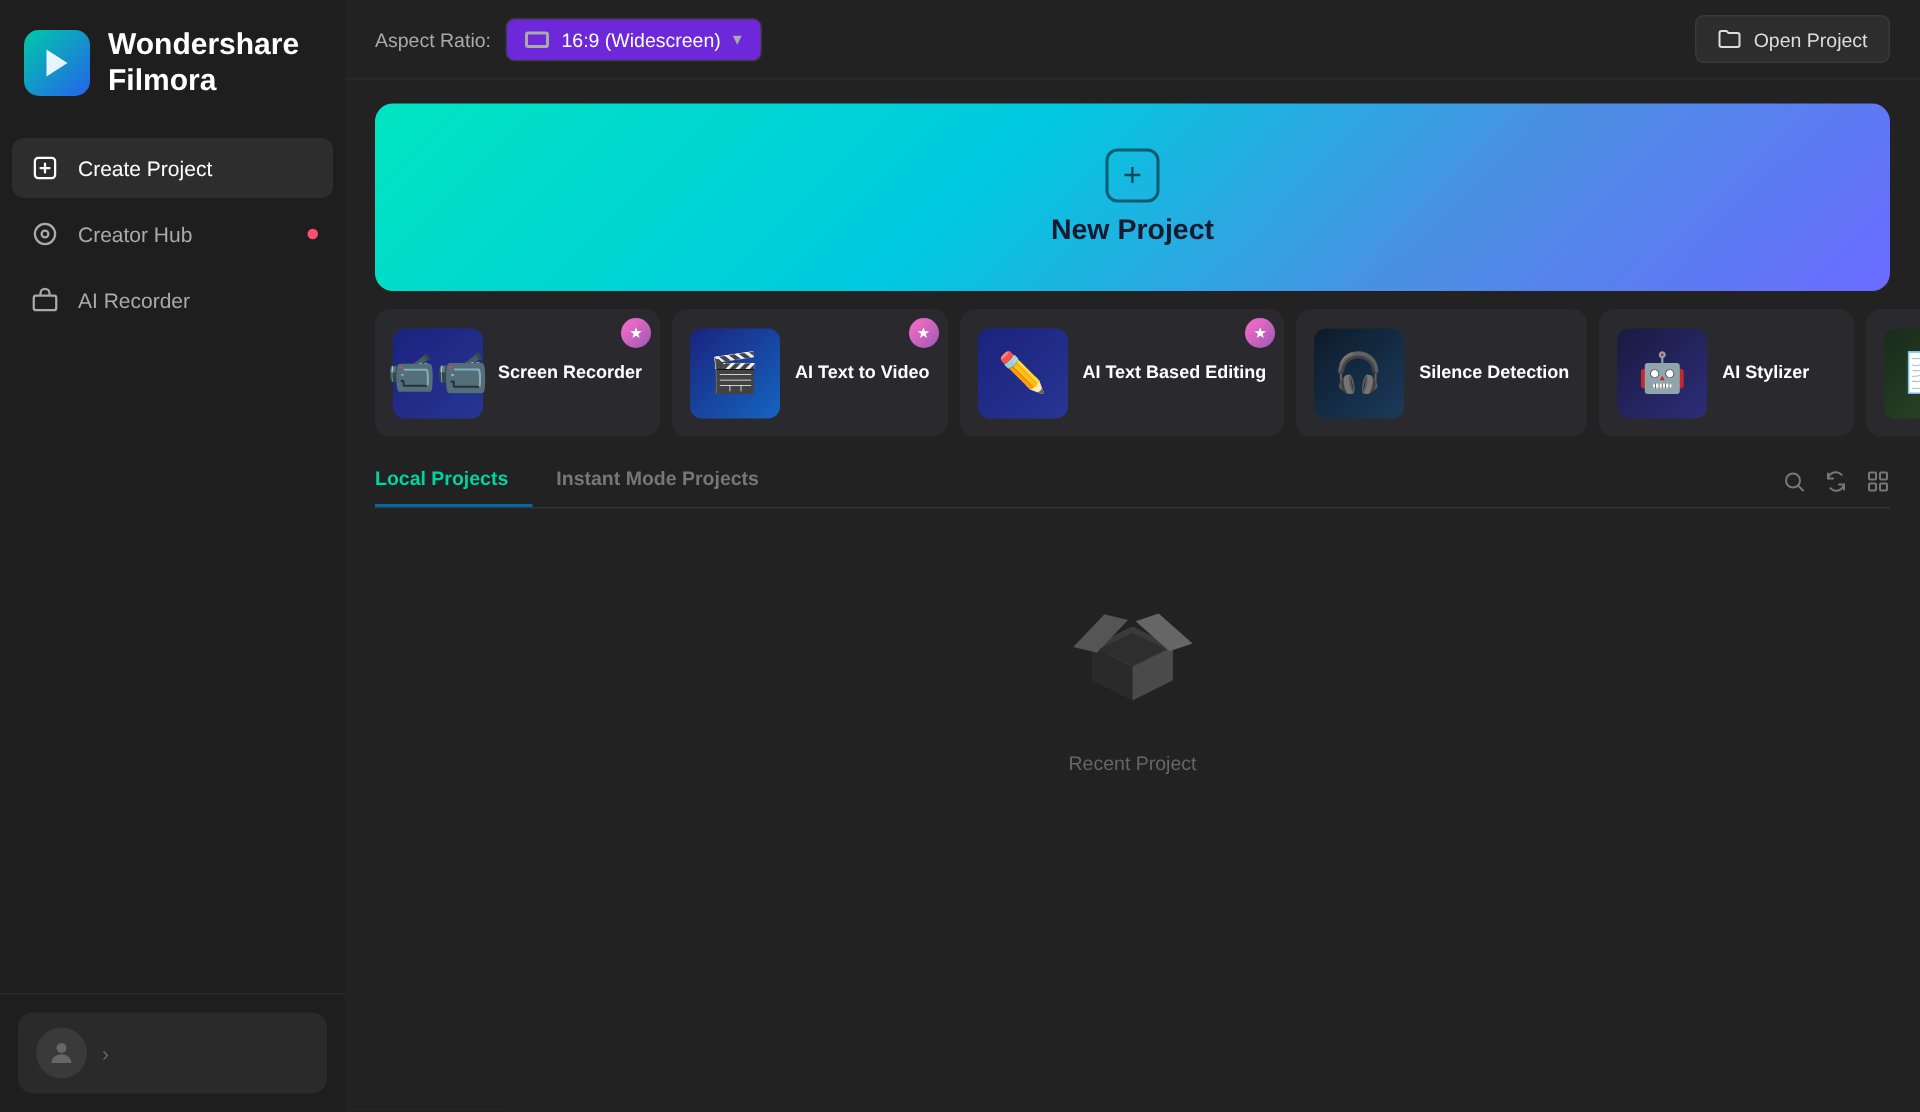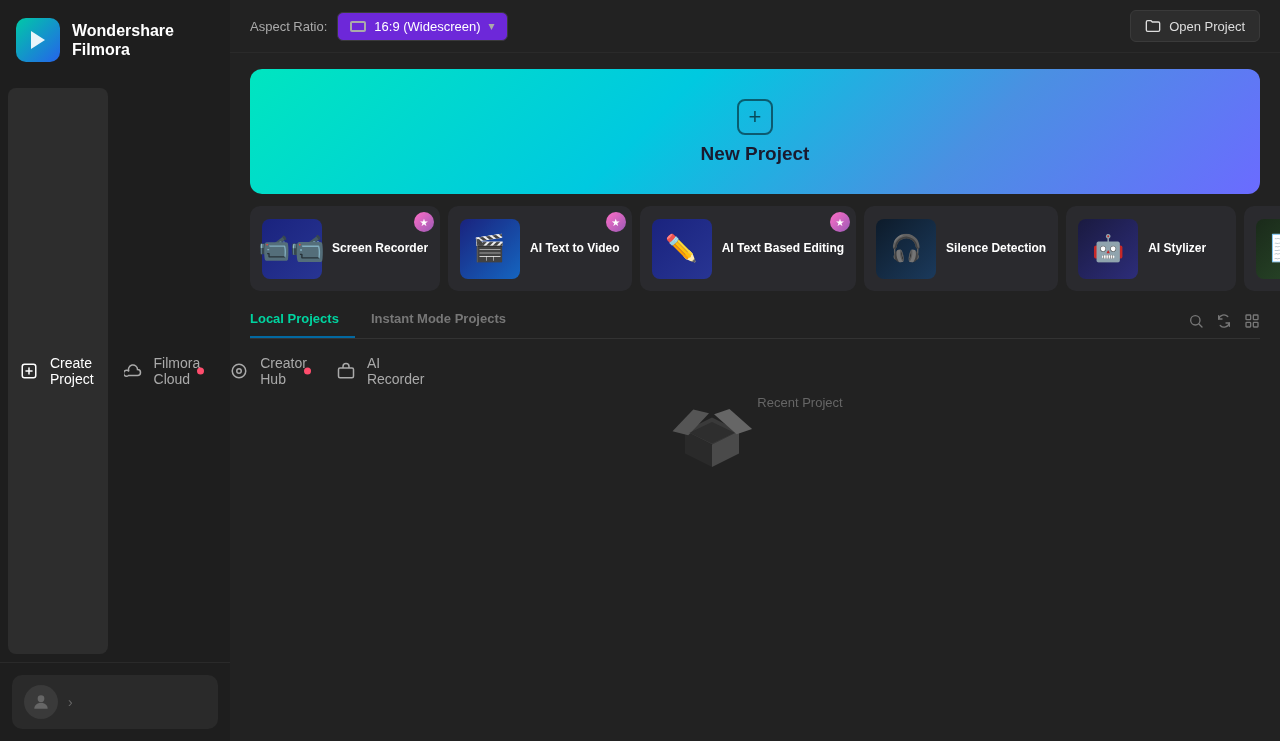--- a/index.html
+++ b/index.html
@@ -39,29 +39,29 @@
       align-items: center;
       justify-content: center;
     }
 
     .logo-icon svg {
       width: 24px;
       height: 24px;
     }
 
     .logo-text {
-      font-size: 16px;
+      font-size: 20px;
       font-weight: 700;
       line-height: 1.2;
       color: #fff;
     }
 
     .sidebar-nav {
       display: flex;
-      flex-direction: row;
+      flex-direction: column;
       gap: 4px;
       padding: 8px;
       flex: 1;
     }
 
     .nav-item {
       display: flex;
       align-items: center;
       gap: 12px;
       padding: 10px 12px;
@@ -347,21 +347,22 @@
       color: #777;
       cursor: pointer;
       font-size: 16px;
       display: flex;
       align-items: center;
     }
 
     
     .empty-state {
       display: flex;
-      align-items: flex-start;
+      flex-direction: column;
+      align-items: center;
       justify-content: center;
       padding: 40px 0;
     }
 
     .empty-box {
       width: 90px;
       height: 90px;
       margin-bottom: 16px;
     }
 
@@ -458,29 +459,20 @@
     <div class="nav-item active">
       <span class="nav-icon">
         <svg width="18" height="18" viewBox="0 0 24 24" fill="none">
           <rect x="3" y="3" width="18" height="18" rx="3" stroke="#fff" stroke-width="2"></rect>
           <path d="M12 8v8M8 12h8" stroke="#fff" stroke-width="2" stroke-linecap="round"></path>
         </svg>
       </span>
       <span>Create Project</span>
     </div>
 
-    <div class="nav-item">
-      <span class="nav-icon">
-        <svg width="18" height="18" viewBox="0 0 24 24" fill="none">
-          <path d="M18 10a6 6 0 10-11.4 2.6A4 4 0 106 18h12a4 4 0 000-8z" stroke="#aaa" stroke-width="2"></path>
-        </svg>
-      </span>
-      <span>Filmora Cloud</span>
-      <span class="nav-dot"></span>
-    </div>
 
     <div class="nav-item">
       <span class="nav-icon">
         <svg width="18" height="18" viewBox="0 0 24 24" fill="none">
           <circle cx="12" cy="12" r="9" stroke="#aaa" stroke-width="2"></circle>
           <circle cx="12" cy="12" r="3" stroke="#aaa" stroke-width="2"></circle>
         </svg>
       </span>
       <span>Creator Hub</span>
       <span class="nav-dot"></span>

